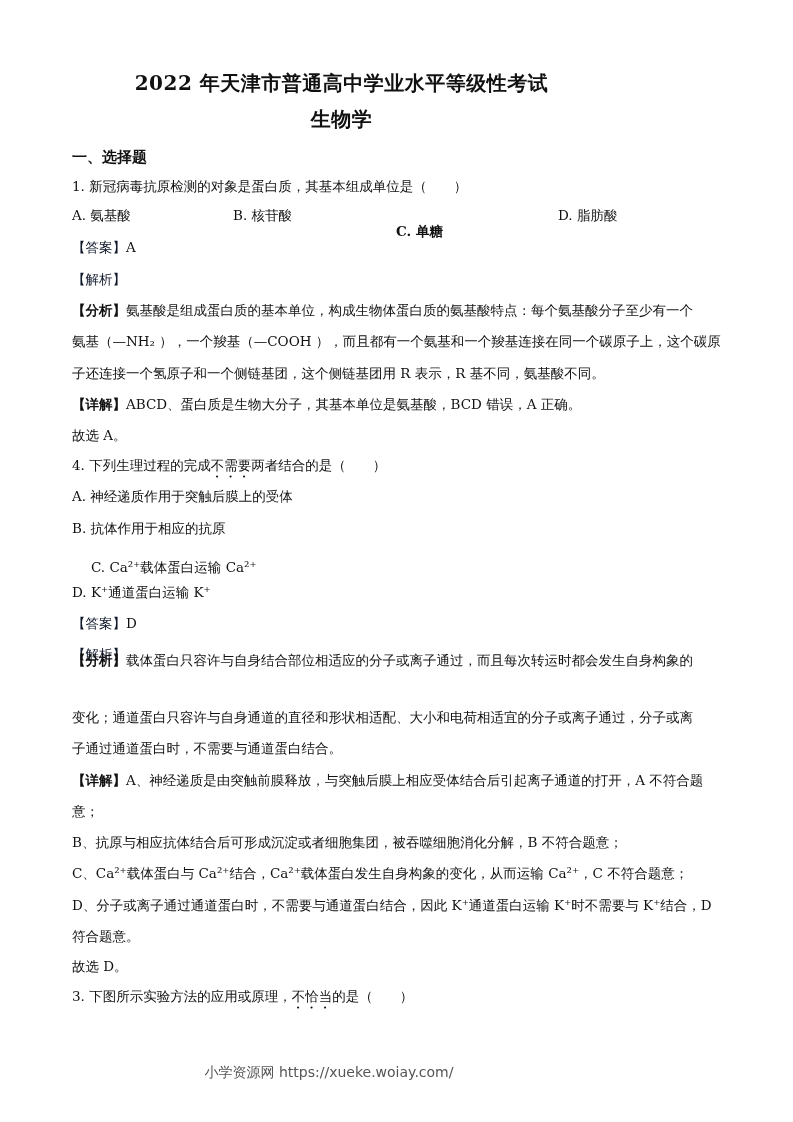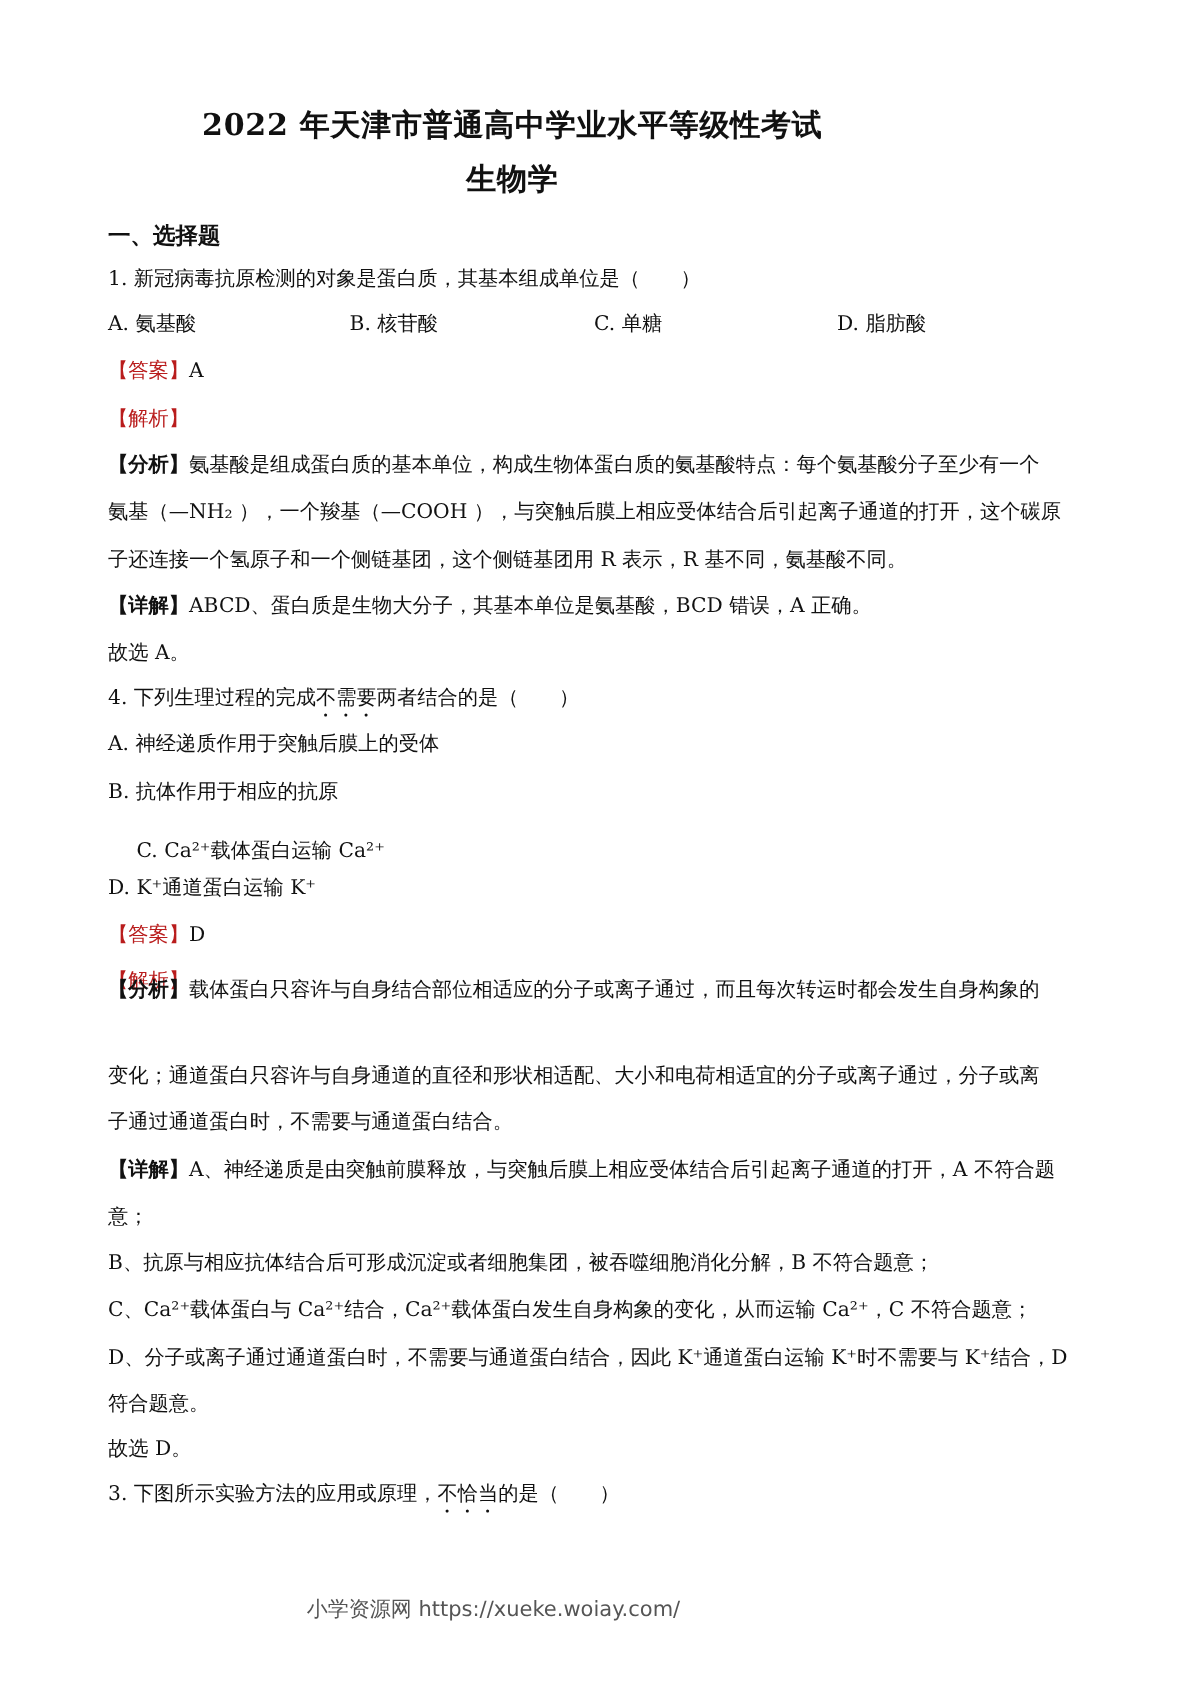--- a/index.html
+++ b/index.html
@@ -12,52 +12,52 @@
     position: absolute; left: 0; width: 683px; text-align: center;
     font-weight: bold; font-size: 20px; letter-spacing: 0.5px;
   }
   .t1 { top: 70px; }
   .t2 { top: 106px; }
   .line {
     position: absolute; left: 72px; font-size: 13.5px; white-space: nowrap;
     line-height: 18px;
   }
   .section { font-weight: bold; font-size: 15px; }
-  .tag-blue { color: #b91c1c; }
+  .tag-blue { color: #0f172a; }
   .opt { position: absolute; font-size: 13.5px; white-space: nowrap; }
   .emph { text-emphasis: dot; -webkit-text-emphasis: dot; text-emphasis-position: under; -webkit-text-emphasis-position: under; }
   .footer {
     position: absolute; top: 1064px; left: 0; width: 658px; text-align: center;
     font-family: "DejaVu Sans", "Liberation Sans", sans-serif;
     font-size: 14px; color: #555555;
   }
 </style>
 </head>
 <body>
 
 <div class="title t1">2022 年天津市普通高中学业水平等级性考试</div>
 <div class="title t2">生物学</div>
 
 <div class="line section" style="top:148px;">一、选择题</div>
 
 <div class="line" style="top:177px;">1. 新冠病毒抗原检测的对象是蛋白质，其基本组成单位是（　　）</div>
 <div class="opt" style="top:207px; left:72px;">A.  氨基酸</div>
 <div class="opt" style="top:207px; left:233px;">B.  核苷酸</div>
-<div class="opt" style="top:207px; left:396px;">C.  单糖</div>
+<div class="opt" style="top:223px; left:396px;font-weight:bold;">C.  单糖</div>
 <div class="opt" style="top:207px; left:558px;text-align:right;">D.  脂肪酸</div>
 
 <div class="line" style="top:238px;">
   <span class="tag-blue">【答案】</span><span>A</span>
 </div>
 <div class="line tag-blue" style="top:270px;">【解析】</div>
 
 <div class="line" style="top:301px;">
   <b>【分析】</b><span>氨基酸是组成蛋白质的基本单位，构成生物体蛋白质的氨基酸特点：每个氨基酸分子至少有一个</span>
 </div>
-<div class="line" style="top:332px;">氨基（—NH₂ ），一个羧基（—COOH ），与突触后膜上相应受体结合后引起离子通道的打开，这个碳原</div>
+<div class="line" style="top:332px;">氨基（—NH₂ ），一个羧基（—COOH ），而且都有一个氨基和一个羧基连接在同一个碳原子上，这个碳原</div>
 <div class="line" style="top:364px;">子还连接一个氢原子和一个侧链基团，这个侧链基团用 R 表示，R 基不同，氨基酸不同。</div>
 <div class="line" style="top:395px;">
   <b>【详解】</b><span>ABCD、蛋白质是生物大分子，其基本单位是氨基酸，BCD 错误，A 正确。</span>
 </div>
 <div class="line" style="top:426px;text-align:right;">故选 A。</div>
 
 <div class="line" style="top:456px;">
   <span>4. 下列生理过程的完成</span><span class="emph">不需要</span><span>两者结合的是（　　）</span>
 </div>
 <div class="line" style="top:487px;">A.  神经递质作用于突触后膜上的受体</div>

